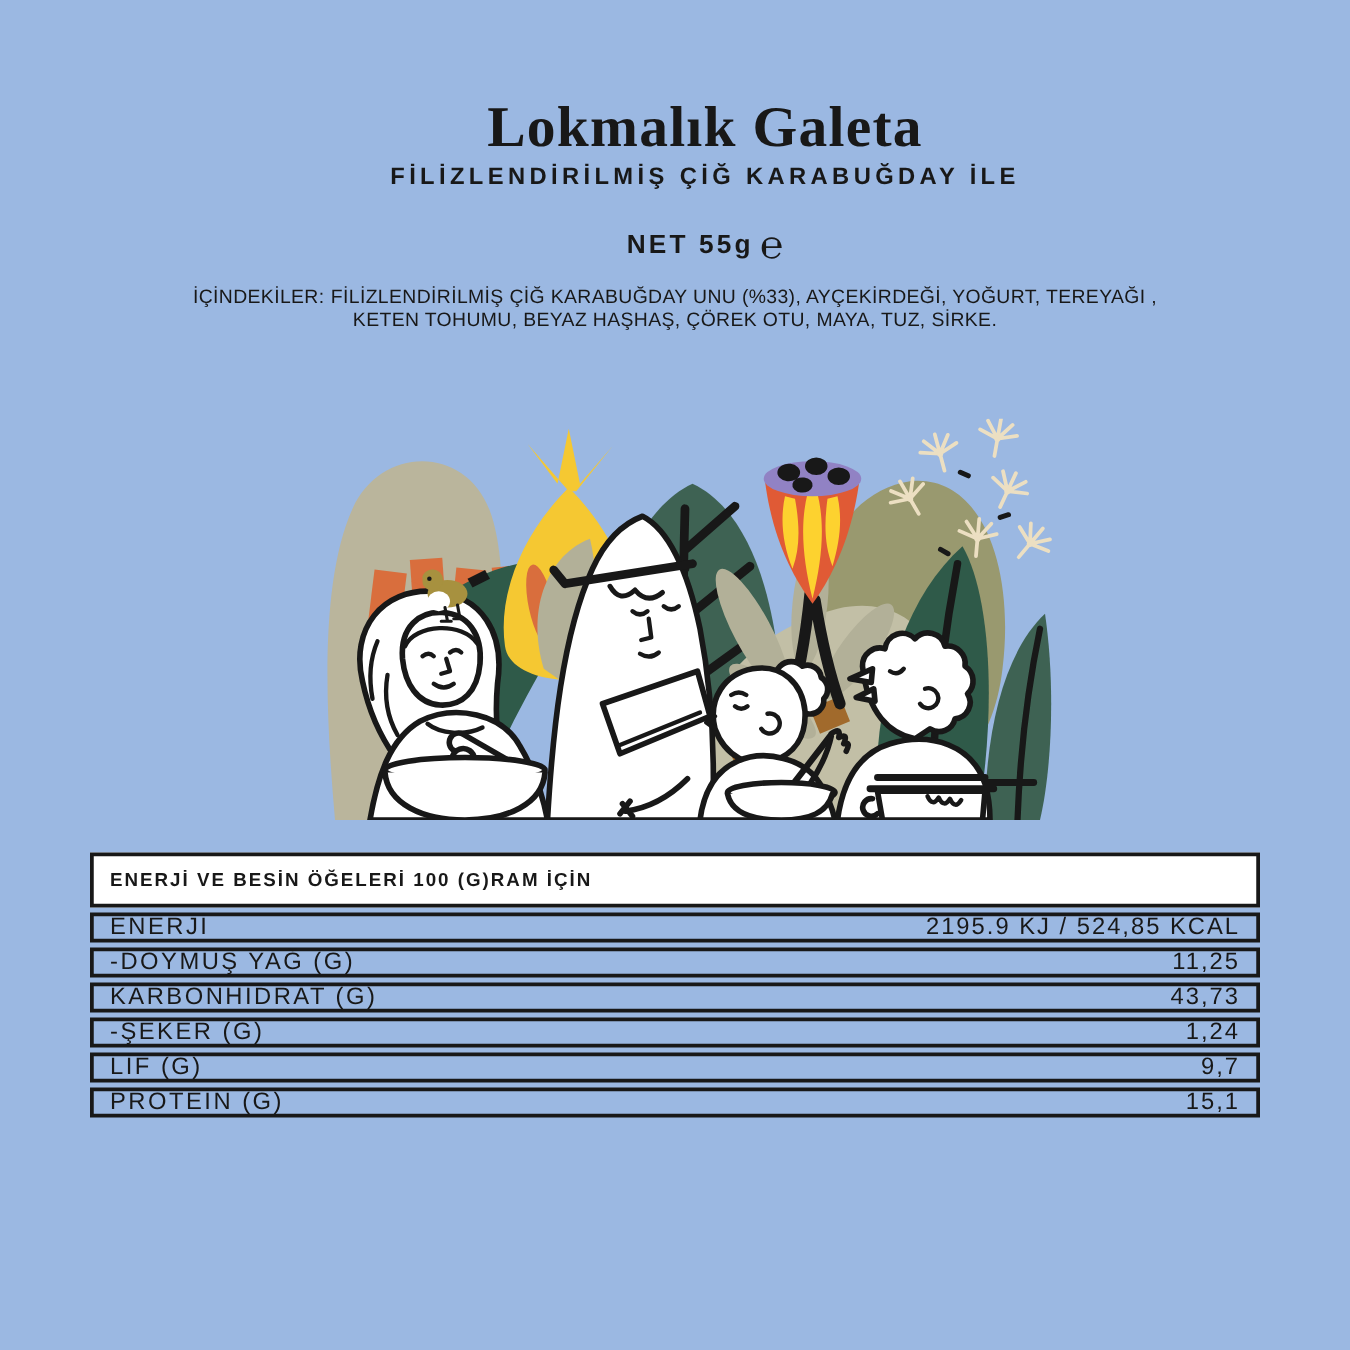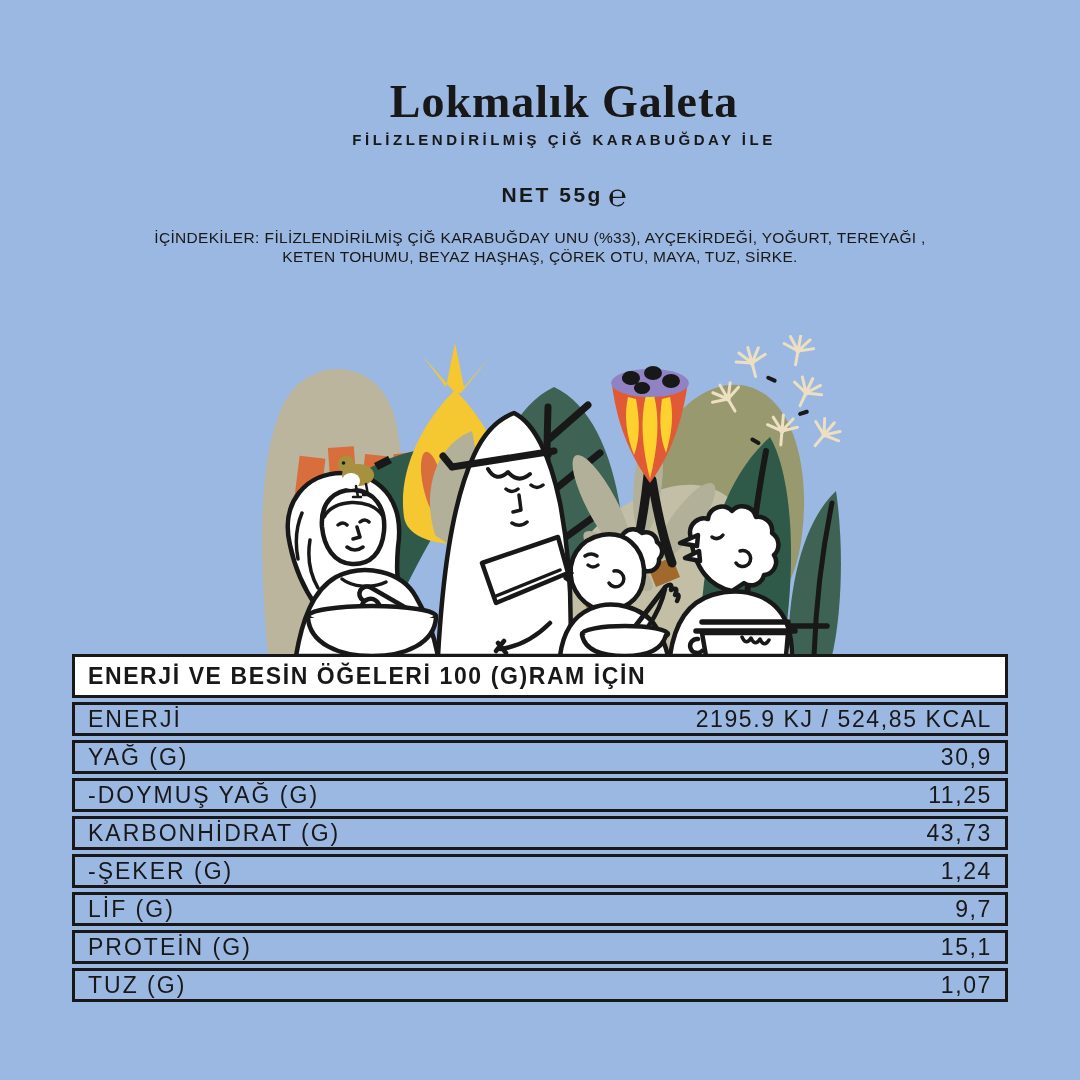--- a/index.html
+++ b/index.html
@@ -5,21 +5,21 @@
   html,body{margin:0;padding:0;}
   body{
     width:1080px;height:1080px;position:relative;overflow:hidden;
     background:var(--bg,#9bb8e2);color:var(--ink,#161616);
     font-family:"Liberation Sans",sans-serif;
   }
   .abs{position:absolute;}
   .center{left:0;right:0;text-align:center;padding-left:48px;}
 
   .title{top:44px;font-family:"Liberation Serif",serif;font-weight:700;font-size:46px;letter-spacing:1px;}
-  .subtitle{top:131px;font-size:15px;font-weight:700;letter-spacing:3.5px;}
+  .subtitle{top:131px;font-size:19px;font-weight:700;letter-spacing:3.5px;}
   .net{top:178px;font-size:21px;font-weight:700;letter-spacing:2.5px;}
   .net .esign{font-size:31px;font-weight:400;letter-spacing:0;vertical-align:-4px;margin-left:5px;}
 
   .ingredients{top:228px;left:150px;width:780px;text-align:center;
     font-size:15.5px;line-height:19px;letter-spacing:.3px;font-weight:500;}
   .ingredients p{margin:0;}
   .ingredients strong{font-weight:400;margin-right:5px;}
 
   .illustration{top:335px;left:245px;width:600px;height:321px;}
   .illustration svg{display:block;width:100%;height:100%;}
@@ -31,26 +31,26 @@
   .f-flame{fill:var(--flame)} .f-purple{fill:var(--purple)} .f-bird{fill:var(--birdOlive)}
   .f-brown{fill:var(--brown)} .f-ink{fill:var(--ink)} .f-white{fill:#fff}
   .doodle{fill:#fff;stroke:var(--ink);stroke-width:4.5;stroke-linejoin:round;stroke-linecap:round;}
   .ln{fill:none;stroke:var(--ink);stroke-linecap:round;stroke-linejoin:round;}
   .cream-ln{fill:none;stroke:var(--cream);stroke-linecap:round;}
 
   .table{left:72px;top:654px;width:936px;}
   .t-header{
     box-sizing:border-box;background:var(--tableHeaderBg,#fff);
     border:3px solid var(--ink);height:44px;display:flex;align-items:center;
-    padding:0 13px;font-size:23px;font-weight:700;letter-spacing:1.6px;
+    padding:0 13px;font-size:15px;font-weight:700;letter-spacing:1.6px;margin-top:28px;
   }
   .t-row{
-    box-sizing:border-box;border:3px solid var(--ink);height:34px;margin-top:4px;
+    box-sizing:border-box;border:3px solid var(--ink);height:24px;margin-top:4px;
     display:flex;justify-content:space-between;align-items:center;
-    padding:0 13px;font-size:23px;letter-spacing:2px;font-weight:500;
+    padding:0 13px;font-size:19px;letter-spacing:2px;font-weight:500;
   }
   .t-value{letter-spacing:1.6px;}
 </style>
 </head>
 <body>
 
 <h1 class="abs center title">Lokmalık Galeta</h1>
 
 <div class="abs center subtitle">FİLİZLENDİRİLMİŞ ÇİĞ KARABUĞDAY İLE</div>
 
@@ -189,40 +189,32 @@
 </svg>
 </div>
 
 <div class="abs table">
   <div class="t-header">ENERJİ VE BESİN ÖĞELERİ 100 (G)RAM İÇİN</div>
   <div class="t-row">
     <span class="t-label">ENERJİ</span>
     <span class="t-value">2195.9 KJ / 524,85 KCAL</span>
   </div>
   <div class="t-row">
-    <span class="t-label">YAĞ (G)</span>
-    <span class="t-value">30,9</span>
-  </div>
-  <div class="t-row">
     <span class="t-label">-DOYMUŞ YAĞ (G)</span>
     <span class="t-value">11,25</span>
   </div>
   <div class="t-row">
     <span class="t-label">KARBONHİDRAT (G)</span>
     <span class="t-value">43,73</span>
   </div>
   <div class="t-row">
     <span class="t-label">-ŞEKER (G)</span>
     <span class="t-value">1,24</span>
   </div>
   <div class="t-row">
     <span class="t-label">LİF (G)</span>
     <span class="t-value">9,7</span>
   </div>
   <div class="t-row">
     <span class="t-label">PROTEİN (G)</span>
     <span class="t-value">15,1</span>
   </div>
-  <div class="t-row">
-    <span class="t-label">TUZ (G)</span>
-    <span class="t-value">1,07</span>
-  </div>
 </div>
 
 </body></html>

